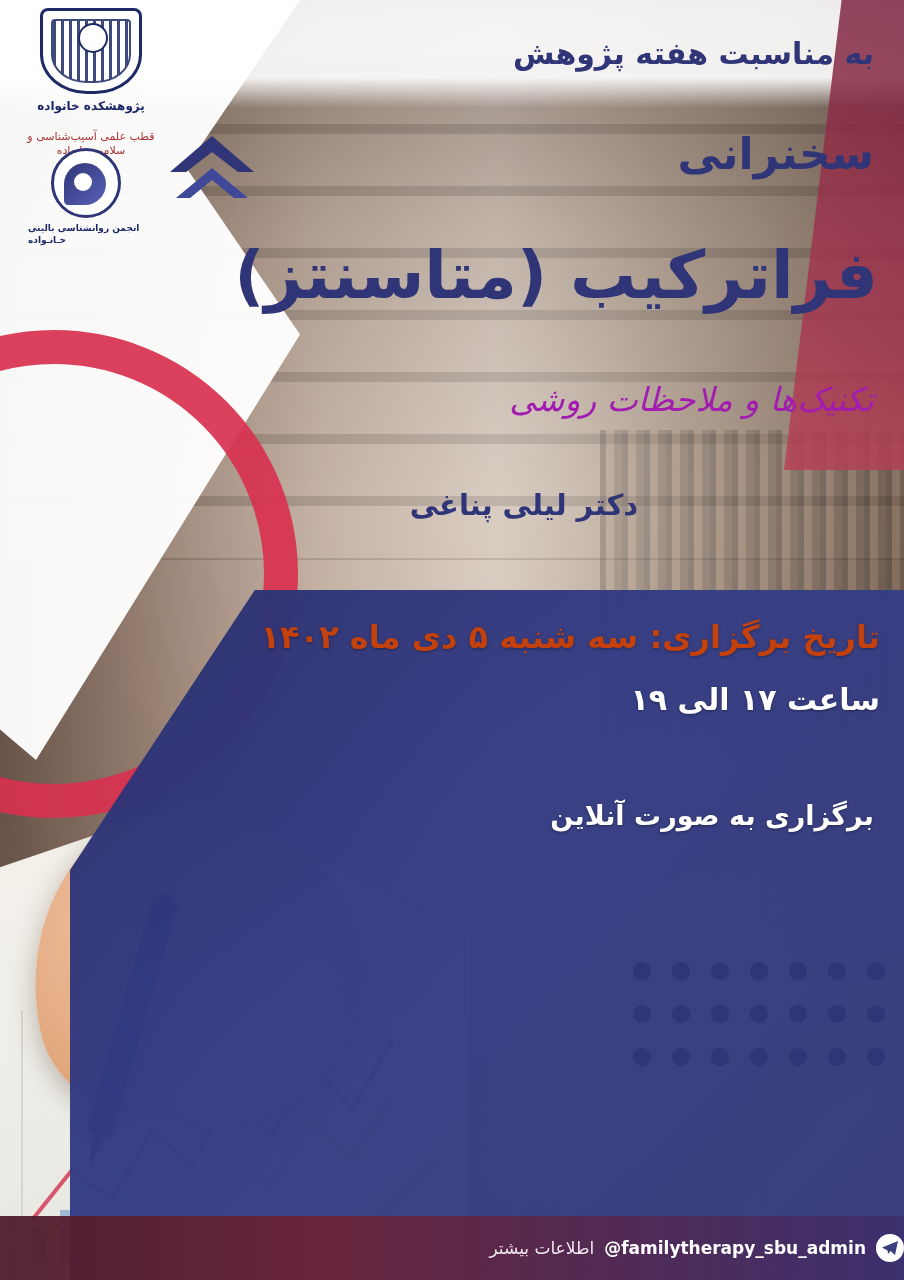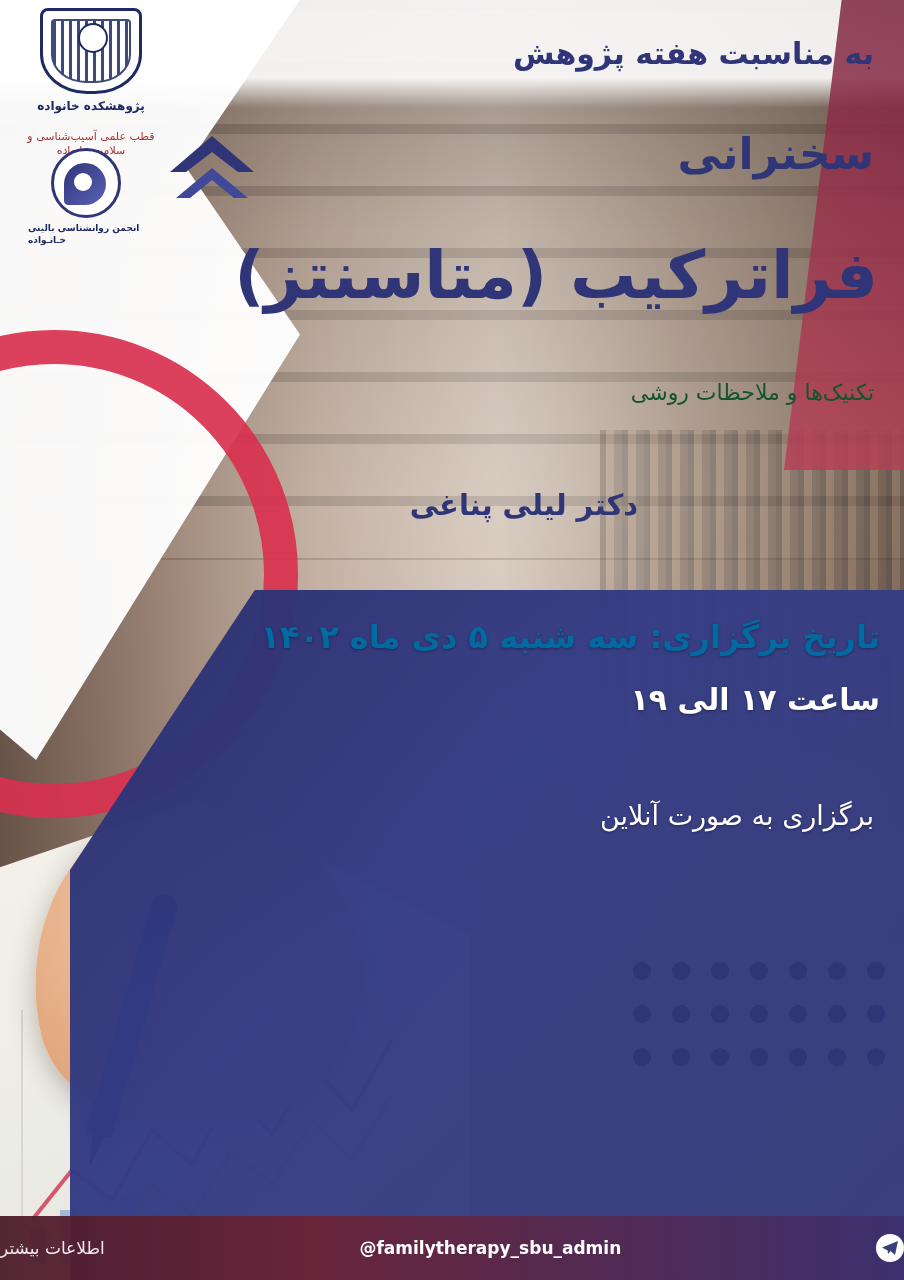--- a/index.html
+++ b/index.html
@@ -253,23 +253,24 @@
     right: 26px; top: 238px;
     width: 800px;
     font-size: 66px;
     font-weight: 700;
     color: #2f3577;
     line-height: 1.15;
   }
   .subtitle {
     right: 30px; top: 380px;
     width: 700px;
-    font-size: 22px;
+    font-size: 33px;
     font-weight: 400;
-    color: #14532d;
+    color: #a21caf;
+    font-style: italic;
   }
   .speaker {
     right: 30px; top: 488px;
     width: 700px;
     font-size: 29px;
     font-weight: 700;
     color: #2f3577;
     text-align: center;
   }
   .speaker-affil {
@@ -277,36 +278,36 @@
     width: 760px;
     font-size: 25px;
     font-weight: 400;
     color: #3a3f7d;
   }
   .date-line {
     right: 24px; top: 618px;
     width: 820px;
     font-size: 32px;
     font-weight: 700;
-    color: #0369a1;
+    color: #c2410c;
     text-shadow: 0 1px 3px rgba(0,0,0,.35);
   }
   .time-line {
     right: 24px; top: 682px;
     width: 820px;
     font-size: 30px;
     font-weight: 700;
     color: #ffffff;
     text-shadow: 0 1px 3px rgba(0,0,0,.35);
   }
   .online-label {
     right: 30px; top: 800px;
     width: 760px;
     font-size: 27px;
-    font-weight: 400;
+    font-weight: 700;
     color: #ffffff;
     text-shadow: 0 1px 3px rgba(0,0,0,.35);
   }
   .url-row {
     position: absolute;
     right: 30px; top: 840px;
     width: 680px;
     display: flex;
     flex-direction: row-reverse;
     align-items: flex-start;
@@ -330,21 +331,21 @@
   }
 
   
   .footer-row {
     position: absolute;
     left: 0; right: 0; bottom: 14px;
     height: 36px;
     display: flex;
     flex-direction: row-reverse;
     align-items: center;
-    justify-content: space-between;
+    justify-content: flex-end;
     gap: 10px;
     direction: rtl;
   }
   .footer-more {
     font-size: 17px;
     color: #f2e9ee;
     font-weight: 400;
   }
   .footer-handle {
     font-size: 17px;

